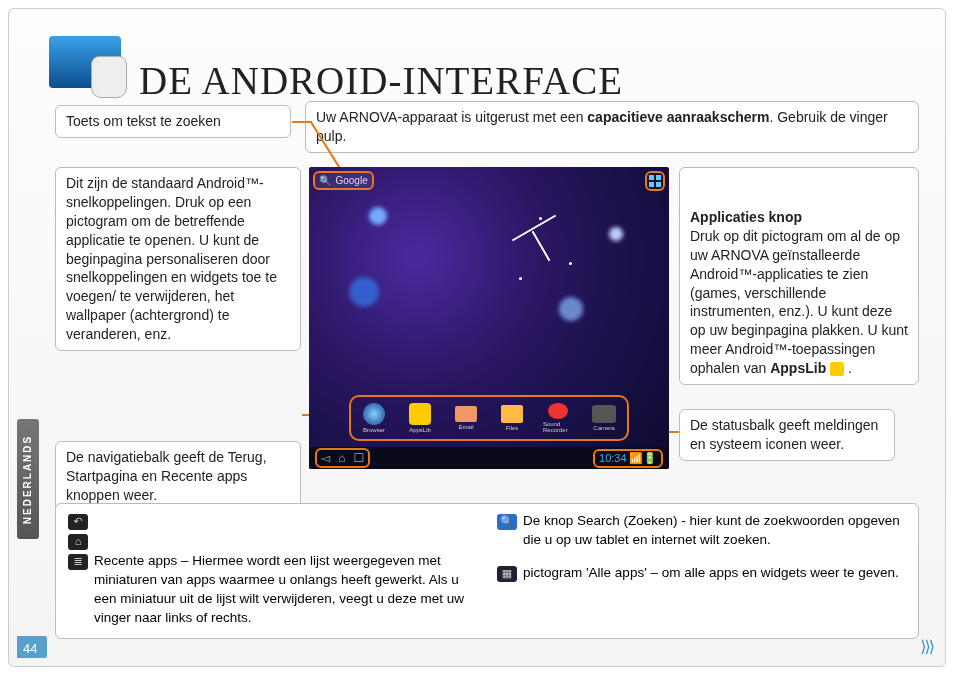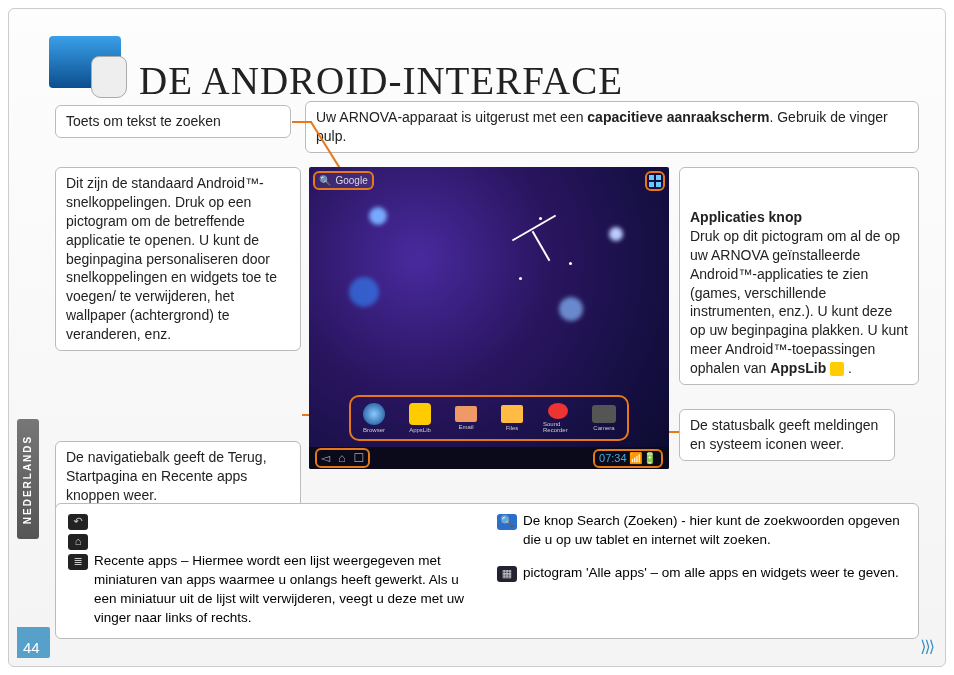--- a/index.html
+++ b/index.html
@@ -160,22 +160,22 @@
     color: #fff;
     font-size: 10px;
     letter-spacing: 2px;
     font-weight: bold;
   }
   .footer-page {
     position: absolute;
     left: 8px; bottom: 8px;
     background: #56a0c9;
     color: #fff;
-    font-size: 15px;
-    padding: 12px 10px 2px 6px;
+    font-size: 13px;
+    padding: 5px 10px 2px 6px;
     border-radius: 0 2px 2px 0;
     font-family: "Arial Black", sans-serif;
   }
   .footer-decor {
     position:absolute; right:12px; bottom:10px;
     color:#3a90c4; font-size:16px; letter-spacing:-2px;
   }
   .button-list {
     position: absolute;
     background: #fff;
@@ -301,21 +301,21 @@
         </div>
     </div>
 
     <div class="statusbar">
       <div class="nav-highlight">
         <span>◅</span>
         <span>⌂</span>
         <span>☐</span>
       </div>
       <div class="status-highlight">
-        <span>07:34</span> 📶🔋
+        <span>10:34</span> 📶🔋
       </div>
     </div>
   </div>
 
 
   <div class="button-list" style="top:494px; left:46px; width:864px;">
     <div class="col">
       <div class="row">
         <div class="glyph">↶</div>
       </div>

